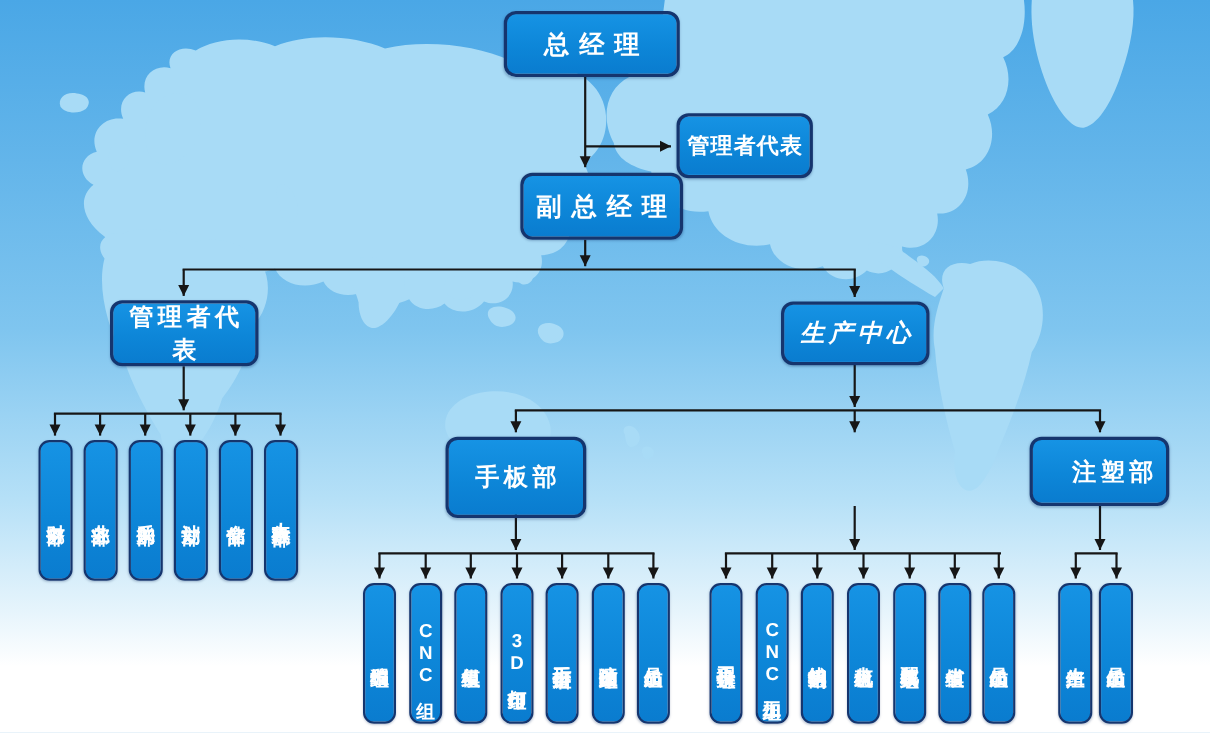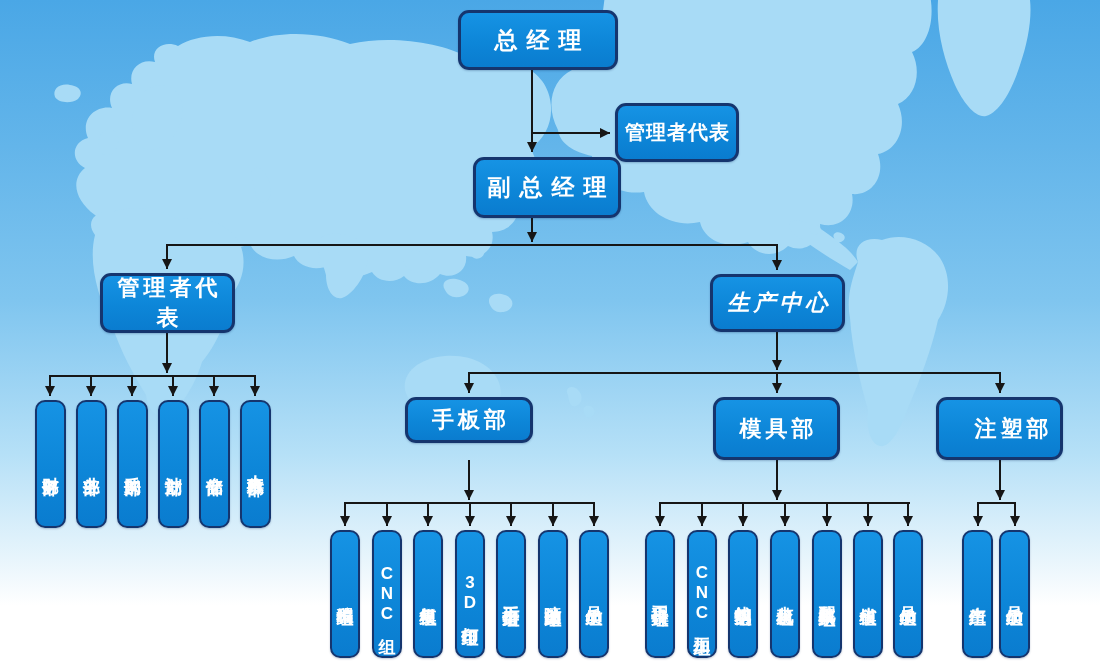--- a/index.html
+++ b/index.html
@@ -159,22 +159,21 @@
   <div class="node h2" style="left:100px;top:273px;width:135px;height:60px;">管理者代表</div>
   <div class="node h2" style="left:710px;top:274px;width:135px;height:58px;font-style:italic;">生产中心</div>
 
   <div class="node v" style="left:35px;top:400px;width:31px;height:128px;">财务部</div>
   <div class="node v" style="left:76px;top:400px;width:31px;height:128px;">业务部</div>
   <div class="node v" style="left:117px;top:400px;width:31px;height:128px;">采购部</div>
   <div class="node v" style="left:158px;top:400px;width:31px;height:128px;">计划部</div>
   <div class="node v" style="left:199px;top:400px;width:31px;height:128px;">仓储部</div>
   <div class="node v" style="left:240px;top:400px;width:31px;height:128px;">人事行政部</div>
 
-  <div class="node h2" style="left:405px;top:397px;width:128px;height:46px;">手板部</div>
-  <div class="node h2" style="left:713px;top:397px;width:127px;height:63px;">模具部</div>
+  <div class="node h2" style="left:405px;top:397px;width:128px;height:74px;">手板部</div>
   <div class="node h2" style="left:936px;top:397px;width:127px;height:63px;padding-left:28px;">注塑部</div>
 
   <div class="node v" style="left:330px;top:530px;width:30px;height:128px;">编程组</div>
   <div class="node v" style="left:372px;top:530px;width:30px;height:128px;">CNC组</div>
   <div class="node v" style="left:413px;top:530px;width:30px;height:128px;">复模组</div>
   <div class="node v" style="left:455px;top:530px;width:30px;height:128px;">3D打印组</div>
   <div class="node v" style="left:496px;top:530px;width:30px;height:128px;">手工打磨组</div>
   <div class="node v" style="left:538px;top:530px;width:30px;height:128px;">喷油丝印组</div>
   <div class="node v" style="left:579px;top:530px;width:30px;height:128px;">品质组</div>
 

